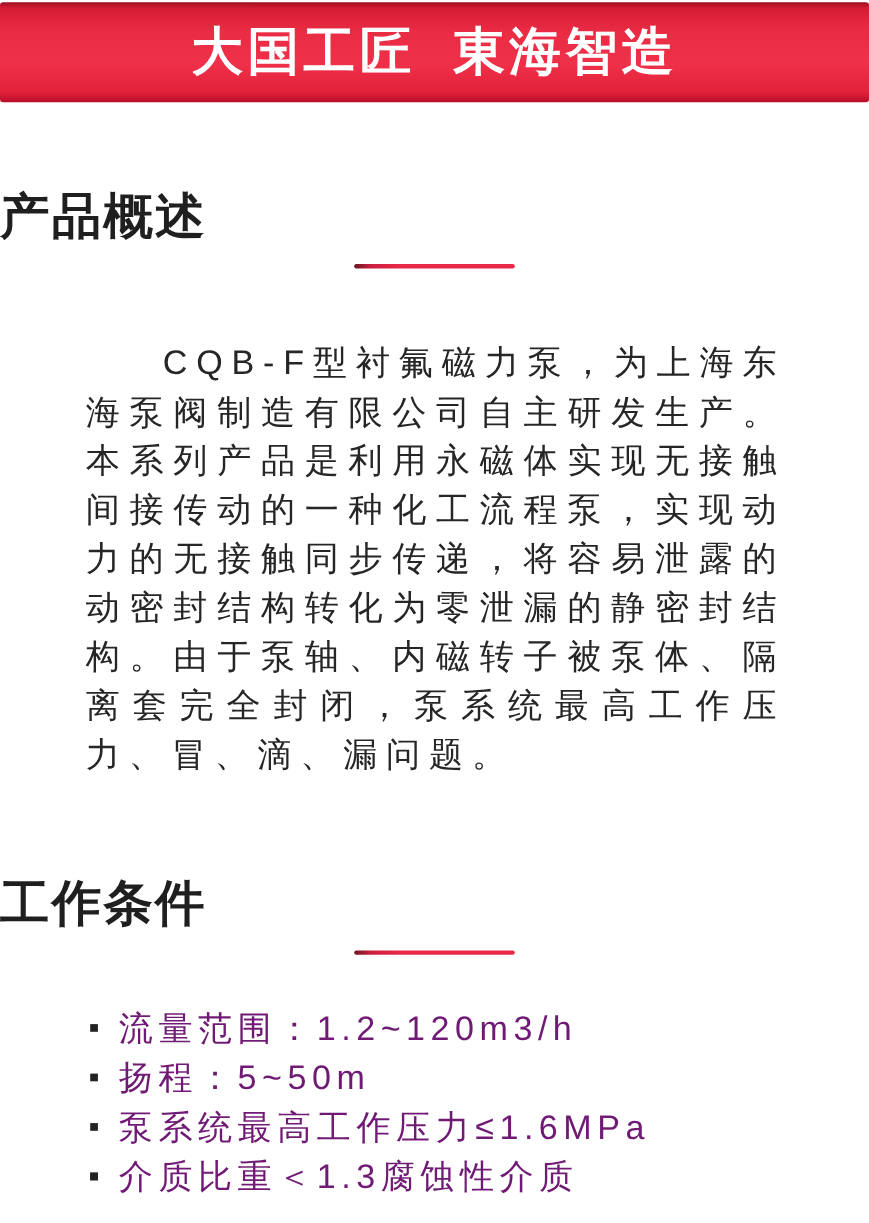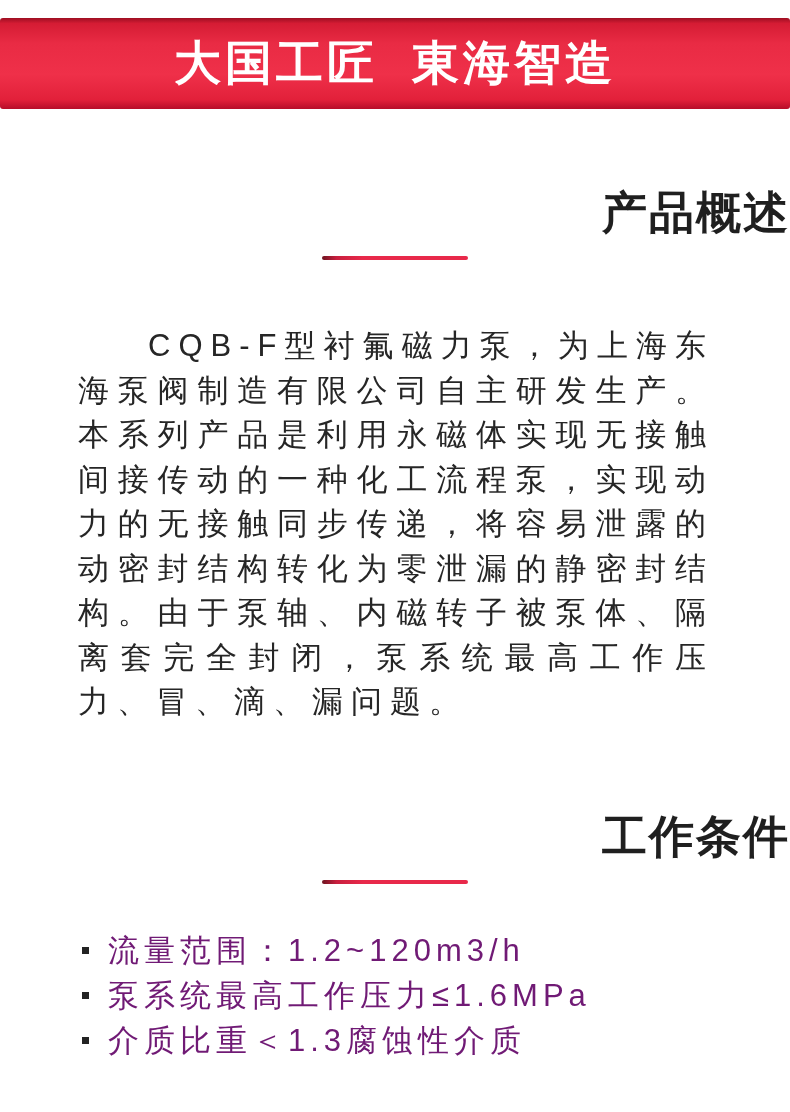--- a/index.html
+++ b/index.html
@@ -10,41 +10,41 @@
   }
   .page {
     position: relative;
     width: 790px;
     height: 1112px;
     background: #ffffff;
     overflow: hidden;
   }
   
   .banner {
-    margin-top: 18px;
+    margin-top: 2px;
     height: 91px;
     display: flex;
     align-items: center;
     justify-content: center;
     background: linear-gradient(180deg,
       #9e0e22 0%, #d51c34 6%, #e92b44 28%,
       #ef3049 62%, #e2203a 90%, #b60d29 100%);
     border-radius: 3px;
   }
   .banner-title {
     color: #ffffff;
     font-size: 47px;
     font-weight: 700;
     letter-spacing: 4px;
     white-space: pre;
   }
   
   .section-title {
     margin: 0;
-    text-align: right;
+    text-align: left;
     font-size: 45px;
     font-weight: 700;
     color: #1f1f1f;
     letter-spacing: 2px;
   }
   .title-underline {
     width: 146px;
     height: 4px;
     margin: 13px auto 0 auto;
     background: linear-gradient(90deg,
@@ -108,20 +108,21 @@
     <h2 class="section-title">工作条件</h2>
     <div class="title-underline"></div>
 
     <ul class="conditions-list">
       <li class="condition-item">
         <span class="bullet-dot"></span>
         <span>流量范围：1.2~120m3/h</span>
       </li>
       <li class="condition-item">
         <span class="bullet-dot"></span>
+        <span>扬程：5~50m</span>
       </li>
       <li class="condition-item">
         <span class="bullet-dot"></span>
         <span>泵系统最高工作压力≤1.6MPa</span>
       </li>
       <li class="condition-item">
         <span class="bullet-dot"></span>
       </li>
       <li class="condition-item">
         <span class="bullet-dot"></span>

